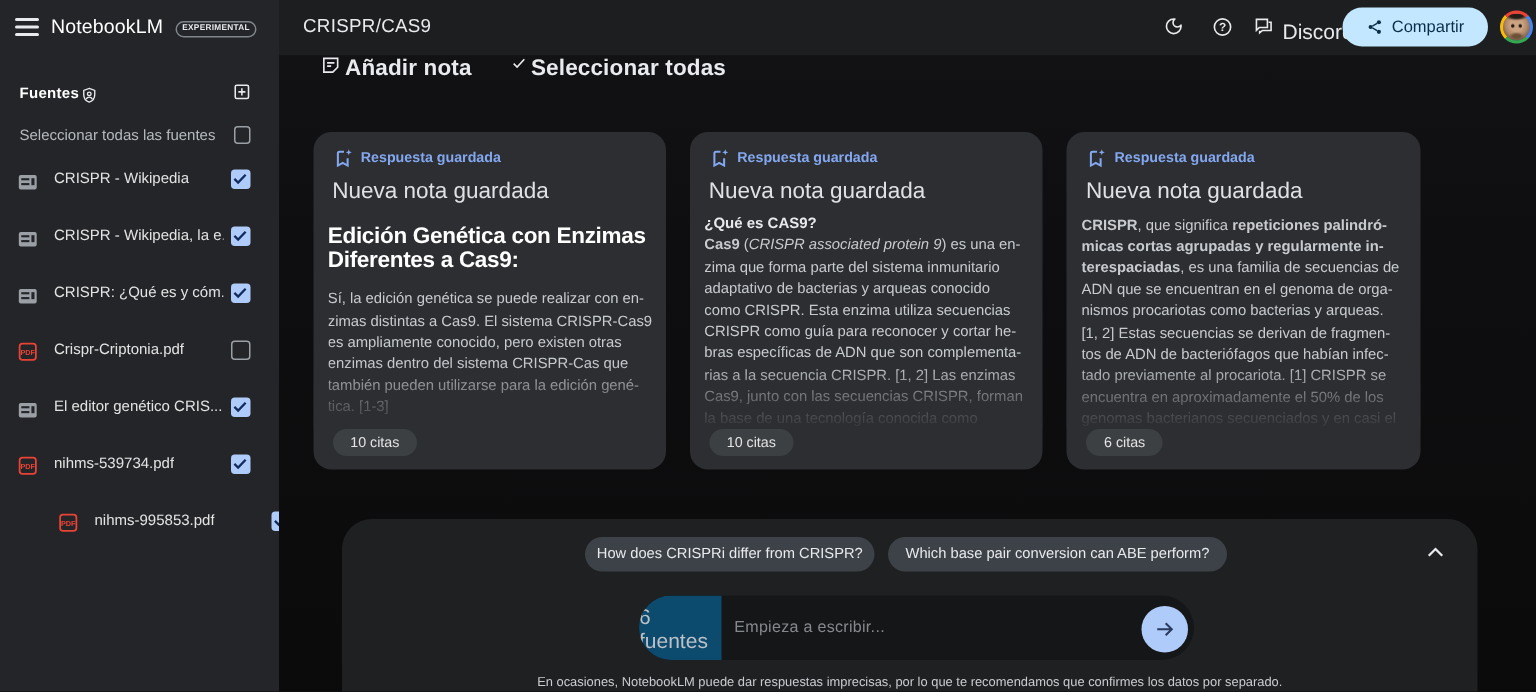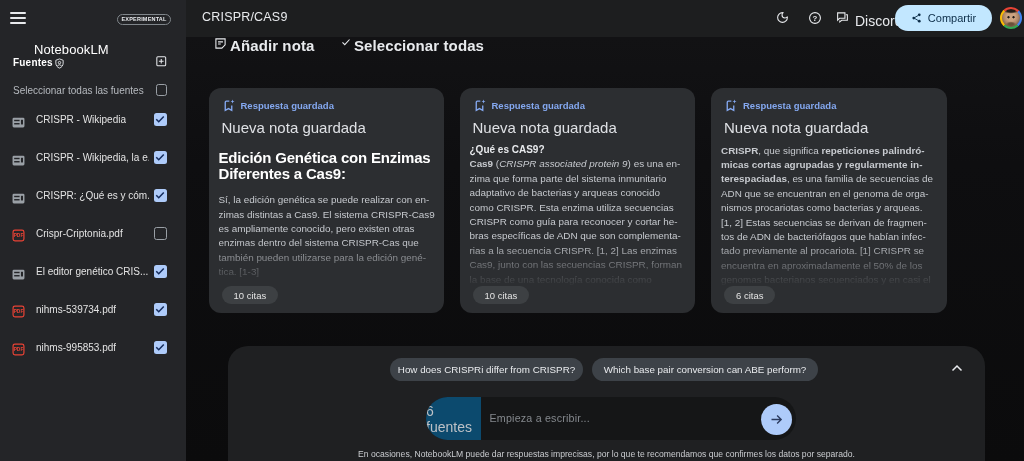--- a/index.html
+++ b/index.html
@@ -4,21 +4,21 @@
 <title>CRISPR/CAS9</title>
 <style>
   * { margin:0; padding:0; box-sizing:border-box; }
   html,body { width:1024px; height:461px; overflow:hidden; background:#131314; }
   body { font-family:"Liberation Sans", sans-serif; position:relative; }
   .abs { position:absolute; }
 
   
   #sidebar { left:0; top:0; width:186px; height:461px; background:#242528; }
   #hamburger span { display:block; width:16px; height:2px; background:#e8eaed; margin-bottom:3px; border-radius:1px; }
-  #logo { left:34px; top:10px; font-size:13px; color:#fff; font-weight:500; letter-spacing:.1px;margin-top:32px; }
+  #logo { left:34px; top:10px; font-size:13px; color:#fff; font-weight:500; letter-spacing:.1px; }
   #exp { left:117px; top:14px; height:10.5px; border:1px solid #80868b; border-radius:6px; color:#e8eaed;
          font-size:5.5px; font-weight:700; letter-spacing:.2px; padding:2.2px 3.5px; line-height:5px; }
   #fuentes-lbl { left:13px; top:57px; font-size:10px; font-weight:700; color:#fff; letter-spacing:.2px; }
   #sel-all { left:13px; top:85px; font-size:10px; color:#b6babf; }
   .srcrow { position:absolute; left:0; width:186px; height:38px; }
   .srcrow .sicon { position:absolute; left:12px; top:13px; }
   .srcrow .slabel { position:absolute; left:36px; top:13px; font-size:10px; color:#e3e3e3; white-space:nowrap; max-width:113px; overflow:hidden; }
   .cb { position:absolute; width:13px; height:13px; border-radius:2.5px; }
   .cb.on { background:#aecbfa; }
   .cb.off { border:1.5px solid #9aa0a6; background:transparent; }
@@ -166,21 +166,21 @@
           <rect x="2" y="2" width="20" height="20" rx="3.5" stroke="#e94335" stroke-width="2.2"></rect>
           <text x="12" y="15.5" font-size="9" font-weight="bold" fill="#e94335" text-anchor="middle" font-family="Liberation Sans">PDF</text>
         </svg></span>
       <span class="slabel">nihms-539734.pdf</span>
       <span class="cb on" style="left:153.5px; top:11.5px;">
         <svg width="12" height="12" viewBox="0 0 24 24" fill="none" stroke="#132b5c" stroke-width="3">
           <path d="M4.5 12.5l5 5L19.5 7"></path>
         </svg>
       </span>
     </div>
-  <div class="srcrow" style="top: 329px;">
+  <div class="srcrow" style="top: 329px; margin-left: 27px;">
       <span class="sicon"><svg width="13" height="13" viewBox="0 0 24 24" fill="none">
           <rect x="2" y="2" width="20" height="20" rx="3.5" stroke="#e94335" stroke-width="2.2"></rect>
           <text x="12" y="15.5" font-size="9" font-weight="bold" fill="#e94335" text-anchor="middle" font-family="Liberation Sans">PDF</text>
         </svg></span>
       <span class="slabel">nihms-995853.pdf</span>
       <span class="cb on" style="left:153.5px; top:11.5px;">
         <svg width="12" height="12" viewBox="0 0 24 24" fill="none" stroke="#132b5c" stroke-width="3">
           <path d="M4.5 12.5l5 5L19.5 7"></path>
         </svg>
       </span>

